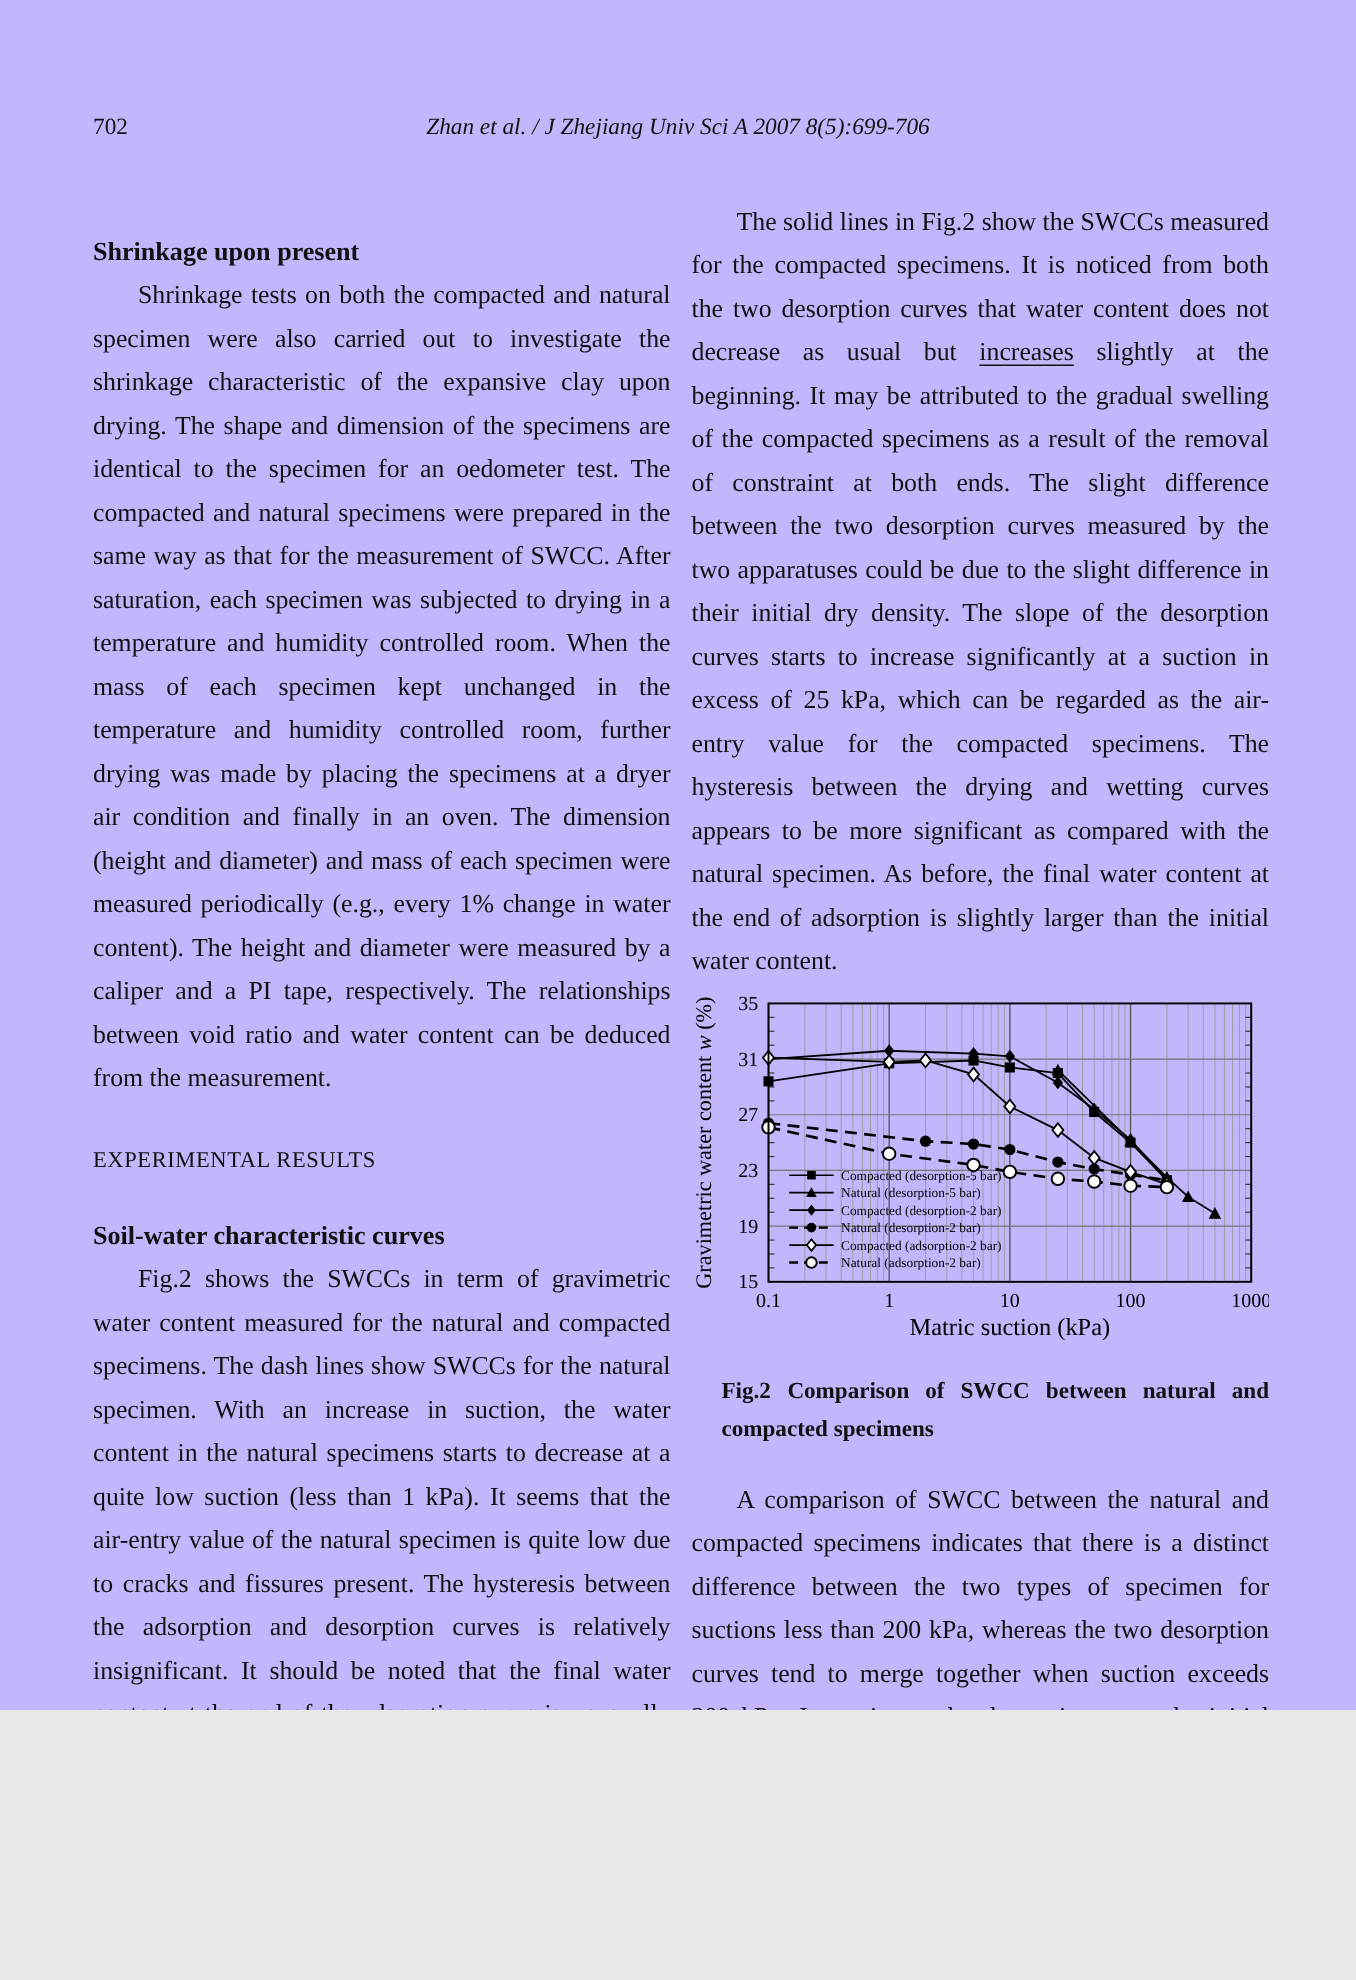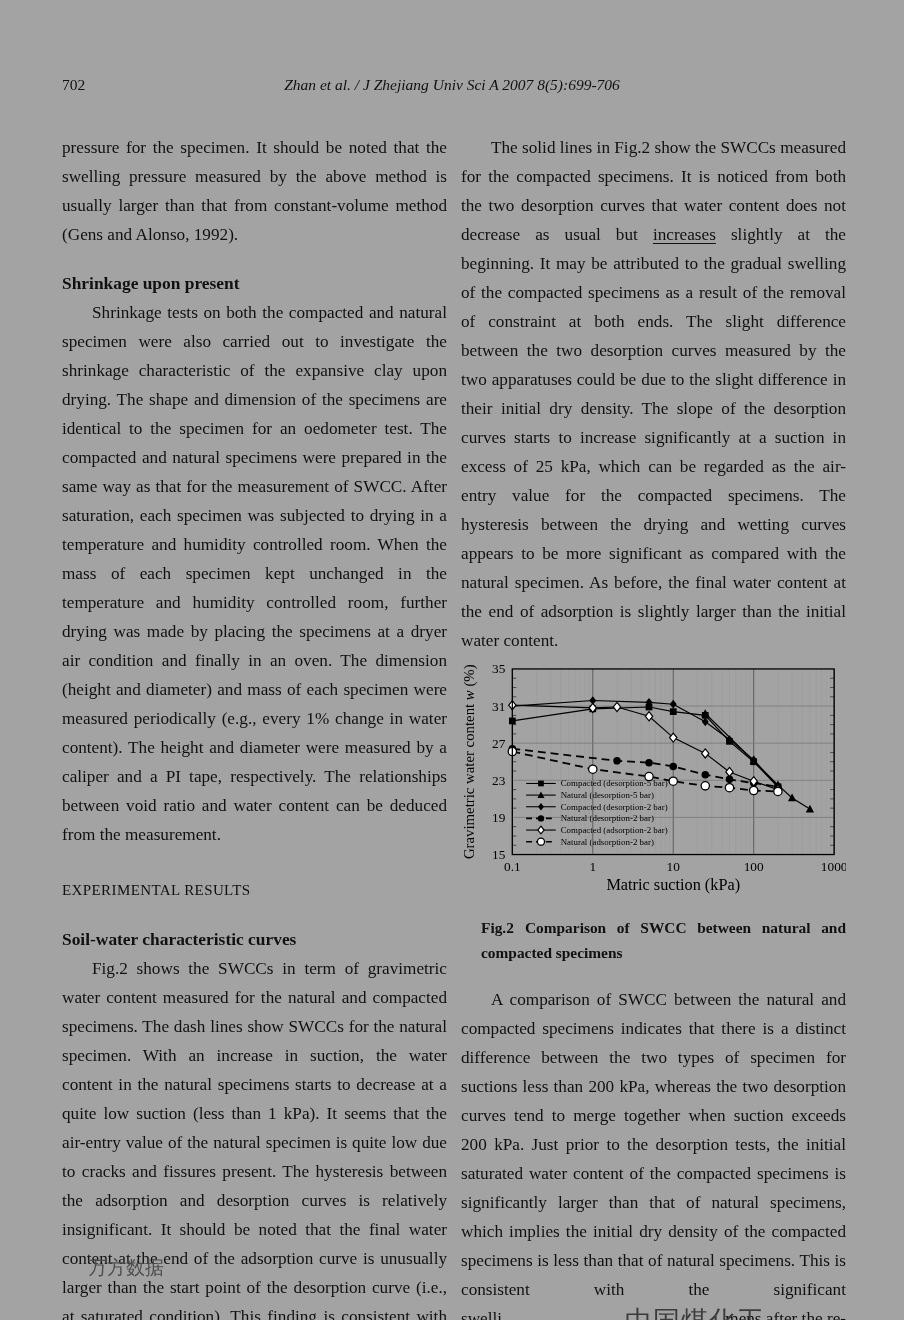--- a/index.html
+++ b/index.html
@@ -1,19 +1,19 @@
 <!DOCTYPE html>
 <html><head>
 <meta charset="utf-8">
 <style>
   html,body{margin:0;padding:0;background:#e8e8e8;}
   .page{
     position:relative;
-    width:904px;height:1320px;
-    background:#a3a3a3;
+    width:904px;height:1140px;
+    background:#c4b5fd;
     margin:0 auto;
     font-family:"Liberation Serif", serif;
     color:#111;
     overflow:hidden;
   }
   .pageheader{position:absolute;top:76px;left:0;width:904px;height:24px;}
   .pagenum{position:absolute;left:62px;top:0;font-size:15.5px;}
   .runtitle{position:absolute;left:0;top:0;width:100%;text-align:center;font-style:italic;font-size:15.5px;}
   .columns{
     position:absolute;top:133px;left:62px;width:784px;
@@ -46,21 +46,20 @@
 <div class="page">
 
   <div class="pageheader">
     <span class="pagenum">702</span>
     <span class="runtitle">Zhan et al. / J Zhejiang Univ Sci A  2007 8(5):699-706</span>
   </div>
 
   <div class="columns">
 
     <div class="col">
-      <p>pressure for the specimen. It should be noted that the swelling pressure measured by the above method is usually larger than that from constant-volume method (Gens and Alonso, 1992).</p>
       <h3 class="subhead">Shrinkage upon present</h3>
       <p class="ind">Shrinkage tests on both the compacted and natural specimen were also carried out to investigate the shrinkage characteristic of the expansive clay upon drying. The shape and dimension of the specimens are identical to the specimen for an oedometer test. The compacted and natural specimens were prepared in the same way as that for the measurement of SWCC. After saturation, each specimen was subjected to drying in a temperature and humidity controlled room. When the mass of each specimen kept unchanged in the temperature and humidity controlled room, further drying was made by placing the specimens at a dryer air condition and finally in an oven. The dimension (height and diameter) and mass of each specimen were measured periodically (e.g., every 1% change in water content). The height and diameter were measured by a caliper and a PI tape, respectively. The relationships between void ratio and water content can be deduced from the measurement.</p>
       <h2 class="sechead">EXPERIMENTAL RESULTS</h2>
       <h3 class="subhead">Soil-water characteristic curves</h3>
       <p class="ind">Fig.2 shows the SWCCs in term of gravimetric water content measured for the natural and compacted specimens. The dash lines show SWCCs for the natural specimen. With an increase in suction, the water content in the natural specimens starts to decrease at a quite low suction (less than 1 kPa).  It seems that the air-entry value of the natural specimen is quite low due to cracks and fissures present. The hysteresis between the adsorption and desorption curves is relatively insignificant. It should be noted that the final water content at the end of the adsorption curve is unusually larger than the start point of the desorption curve (i.e., at saturated condition). This finding is consistent with the results obtained by Wang (2000) for a similar expansive soil. Wang (2000) demonstrated the abnormal result was due to the structure change that occurred in the specimens during drying/wetting cycle on the basis of microscopic analysis.</p>
     </div>
 
     <div class="col">
       <p class="ind"><span>The solid lines in Fig.2 show the SWCCs measured for the compacted specimens. It is noticed from both the two desorption curves that water content does not decrease as usual but </span><u>increases</u><span> slightly at the beginning. It may be attributed to the gradual swelling of the compacted specimens as a result of the removal of constraint at both ends. The slight difference between the two desorption curves measured by the two apparatuses could be due to the slight difference in their initial dry density. The slope of the desorption curves starts to increase significantly at a suction in excess of 25 kPa, which can be regarded as the air-entry value for the compacted specimens. The hysteresis between the drying and wetting curves appears to be more significant as compared with the natural specimen. As before, the final water content at the end of adsorption is slightly larger than the initial water content.</span></p>
 

